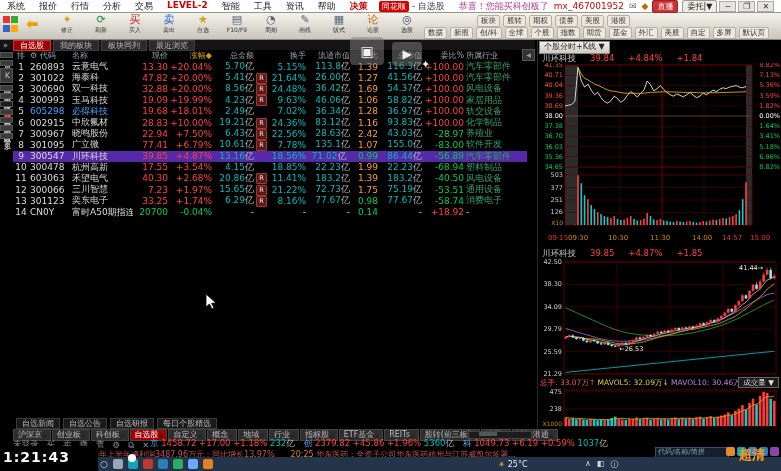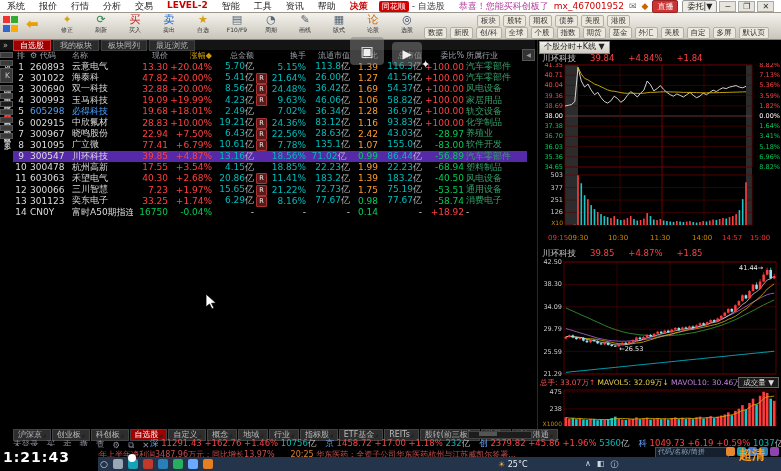--- a/index.html
+++ b/index.html
@@ -449,21 +449,21 @@
         <span class="cell num cy" style="width: 44px; text-align: right;">77.67<span class="suffix">亿</span></span>
         <span class="cell num grv" style="width: 28px; text-align: right;">0.98</span>
         <span class="cell num cy" style="width: 44px; text-align: right;">77.67<span class="suffix">亿</span></span>
         <span class="cell num down" style="width: 42px; text-align: right;">-58.74</span>
         <span class="cell num ind" style="width: 62px; text-align: left;">消费电子</span>
       </div>
       <div class="trow">
         <span class="cell num wht" style="width: 16px; text-align: center;">14</span>
         <span class="cell num wht" style="width: 42px; text-align: left;">CN0Y</span>
         <span class="cell num wht" style="width: 62px; text-align: left;">富时A50期指连续</span>
-        <span class="cell num down" style="width: 36px; text-align: right;">16750</span>
+        <span class="cell num down" style="width: 36px; text-align: right;">20700</span>
         <span class="cell num down" style="width: 44px; text-align: right;">-0.04%</span>
         <span class="cell num wht" style="width: 42px; text-align: right;">-</span>
         <span class="cell num " style="width: 12px; text-align: center;"></span>
         <span class="cell num wht" style="width: 40px; text-align: right;">-</span>
         <span class="cell num wht" style="width: 44px; text-align: right;">-</span>
         <span class="cell num grv" style="width: 28px; text-align: right;">0.14</span>
         <span class="cell num wht" style="width: 44px; text-align: right;">-</span>
         <span class="cell num up" style="width: 42px; text-align: right;">+18.92</span>
         <span class="cell num wht" style="width: 62px; text-align: left;">-</span>
       </div>
@@ -800,20 +800,26 @@
         <rect x="220.79999999999998" y="7.760000000000002" width="2.6" height="30.24" fill="#ff3b3b"></rect>
         <rect x="224.33333333333331" y="3.8000000000000043" width="2.6" height="34.199999999999996" fill="#ff3b3b"></rect>
         <rect x="227.86666666666665" y="4.8799999999999955" width="2.6" height="33.120000000000005" fill="#ff3b3b"></rect>
         <rect x="231.39999999999998" y="10.64" width="2.6" height="27.36" fill="#18c8c8"></rect>
         <rect x="234.9333333333333" y="12.8" width="2.6" height="25.2" fill="#ff3b3b"></rect>
         <path d="M27.8,29.4L31.3,30.1L34.8,30.1L38.4,30.4L41.9,30.4L45.4,30.8L49.0,31.0L52.5,31.2L56.0,31.2L59.6,31.5L63.1,31.5L66.6,31.5L70.2,31.6L73.7,31.4L77.2,30.7L80.8,30.5L84.3,30.4L87.8,30.6L91.4,30.8L94.9,31.2L98.4,30.9L102.0,30.9L105.5,30.6L109.0,30.3L112.6,30.4L116.1,30.7L119.6,30.5L123.2,30.7L126.7,30.8L130.2,30.8L133.8,30.7L137.3,30.5L140.8,30.5L144.4,30.4L147.9,30.2L151.4,30.2L155.0,30.6L158.5,30.2L162.0,30.0L165.6,29.9L169.1,29.8L172.6,29.2L176.2,29.4L179.7,29.4L183.2,28.8L186.8,28.2L190.3,27.4L193.8,26.8L197.4,25.7L200.9,24.3L204.4,22.4L208.0,21.9L211.5,19.4L215.0,17.0L218.6,16.1L222.1,14.2L225.6,10.7L229.2,8.7L232.7,8.7L236.2,8.0" fill="none" stroke="#d8b400" stroke-width="0.8"></path>
       </svg>
     </div>
   <div id="rp-dropdown" class="abs">个股分时+K线 ▼</div>
 
+  <div id="newstabs" class="abs">
+      <span class="ntab">自选新闻</span>
+      <span class="ntab">自选公告</span>
+      <span class="ntab">自选研报</span>
+      <span class="ntab">每日个股精选</span>
+    </div>
   <div id="markettabs" class="abs">
       <span class="mtab">沪深京<span class="cnr">◢</span></span>
       <span class="mtab">创业板<span class="cnr">◢</span></span>
       <span class="mtab">科创板<span class="cnr">◢</span></span>
       <span class="mtab active">自选股<span class="cnr">◢</span></span>
       <span class="mtab">自定义<span class="cnr">◢</span></span>
       <span class="mtab">概念<span class="cnr">◢</span></span>
       <span class="mtab">地域<span class="cnr">◢</span></span>
       <span class="mtab">行业<span class="cnr">◢</span></span>
       <span class="mtab">指标股<span class="cnr">◢</span></span>
@@ -830,21 +836,20 @@
       <span>未登录</span>
       <span>买</span>
       <span>卖</span>
       <span>撤</span>
       <span>查</span>
       <span>⚙</span>
       <span>⧉</span>
       <span>✕</span>
     </div>
   <div id="ticker" class="abs">
-      <span><span class="tk-tag">深 </span><span class="up">11291.43 +162.76 +1.46% </span><span class="cy">10756</span><span class="suffix">亿</span></span>
       <span><span class="tk-tag">京 </span><span class="up">1458.72 +17.00 +1.18% </span><span class="cy">232</span><span class="suffix">亿</span></span>
       <span><span class="tk-tag">创 </span><span class="up">2379.82 +45.86 +1.96% </span><span class="cy">5360</span><span class="suffix">亿</span></span>
       <span><span class="tk-tag">科 </span><span class="up">1049.73 +6.19 +0.59% </span><span class="cy">1037</span><span class="suffix">亿</span></span>
     </div>
   <div id="newsrow" class="abs">
       <span><span class="news-time">20:25 </span><span class="news-text">天孚通信：2025年上半年净利润3487.96万元；同比增长13.97%</span></span>
       <span><span class="news-time">20:25 </span><span class="news-text">华东医药：全资子公司华东医药杭州与江苏威凯尔签署...</span></span>
     </div>
   <div id="searchbox" class="abs">代码/名称/简拼</div>
   <div id="ricons" class="abs">

